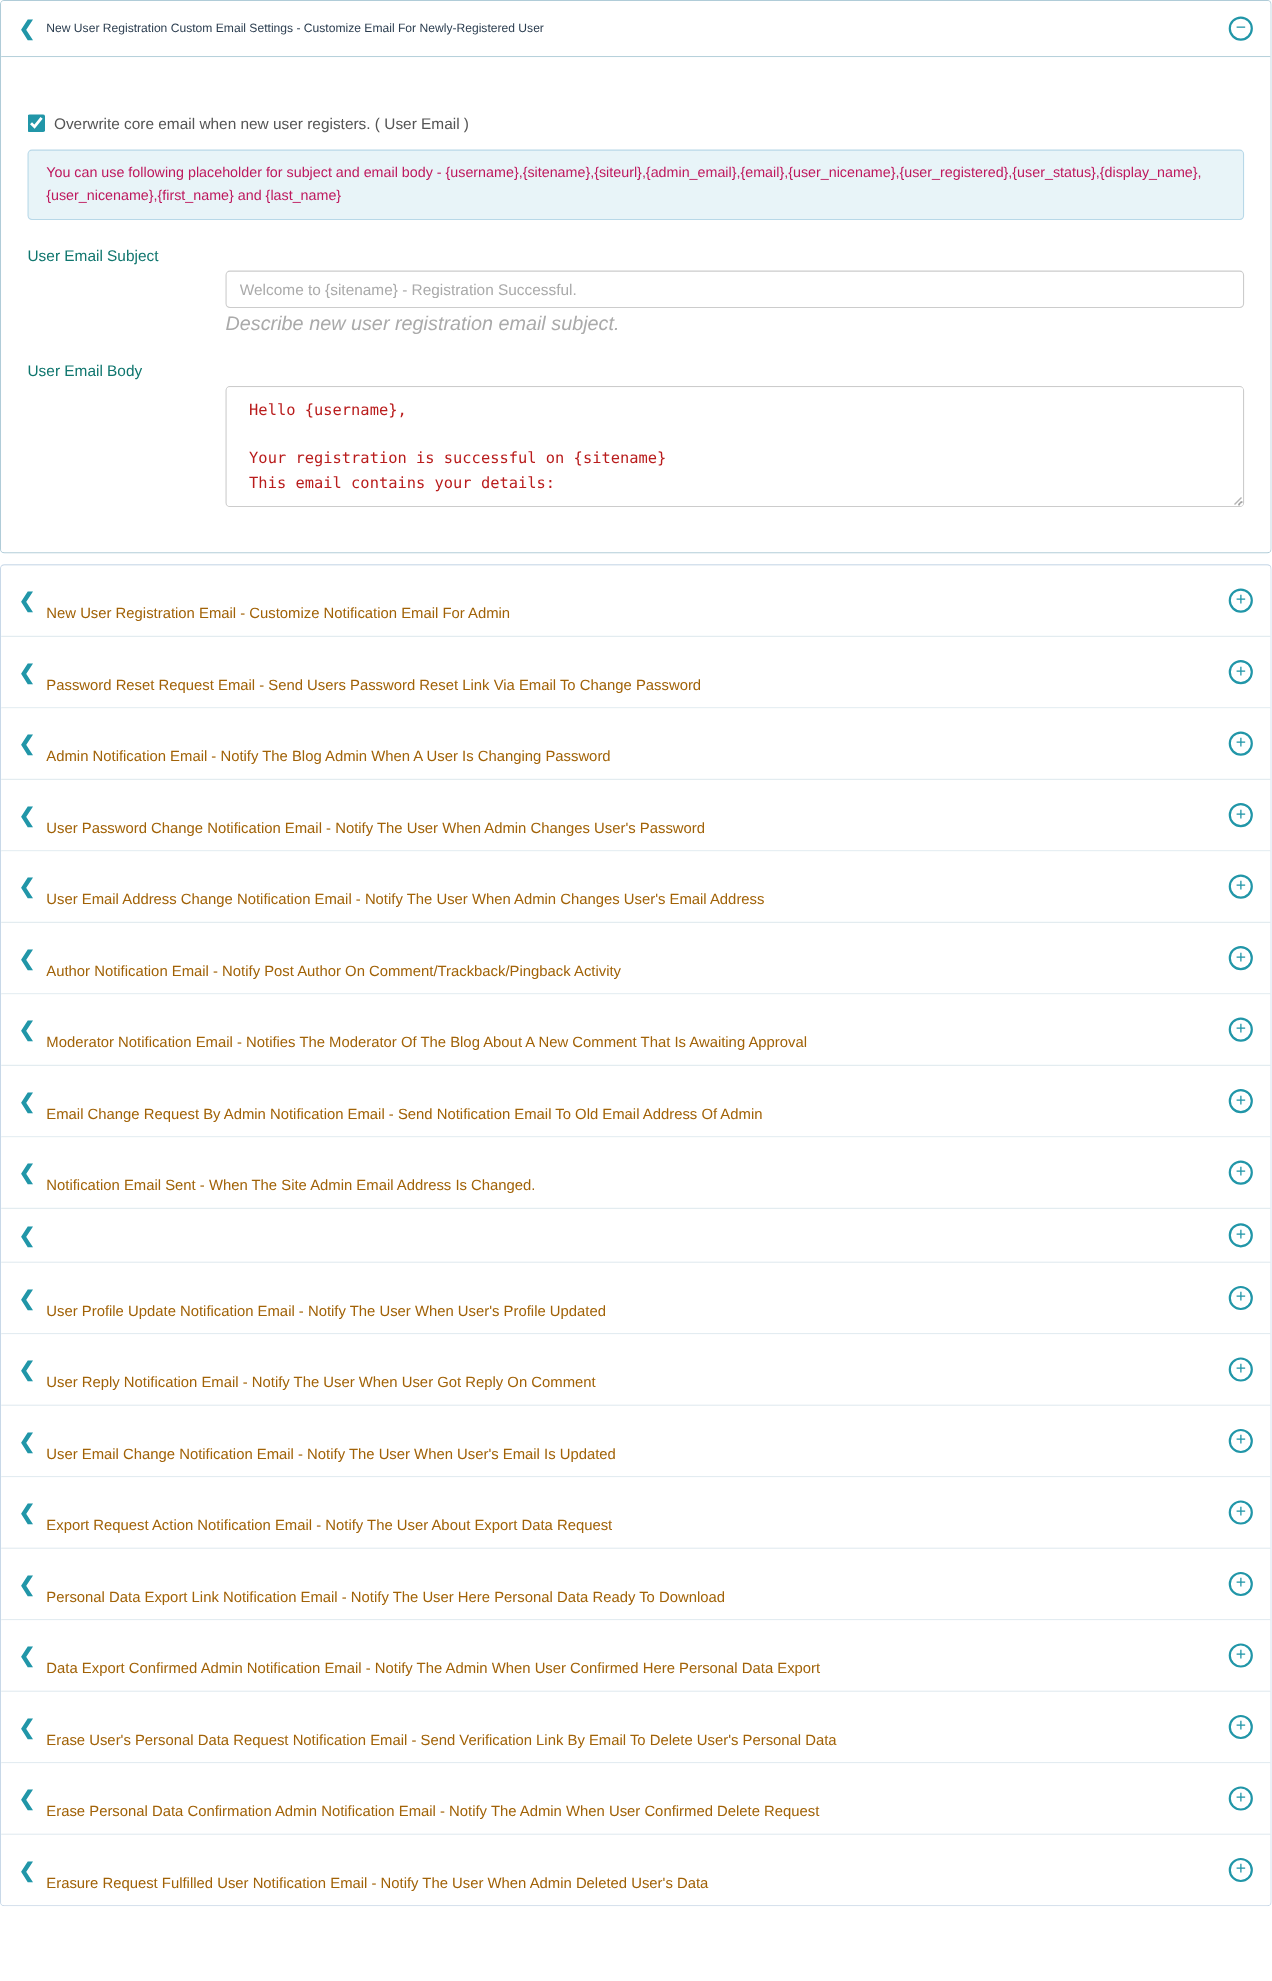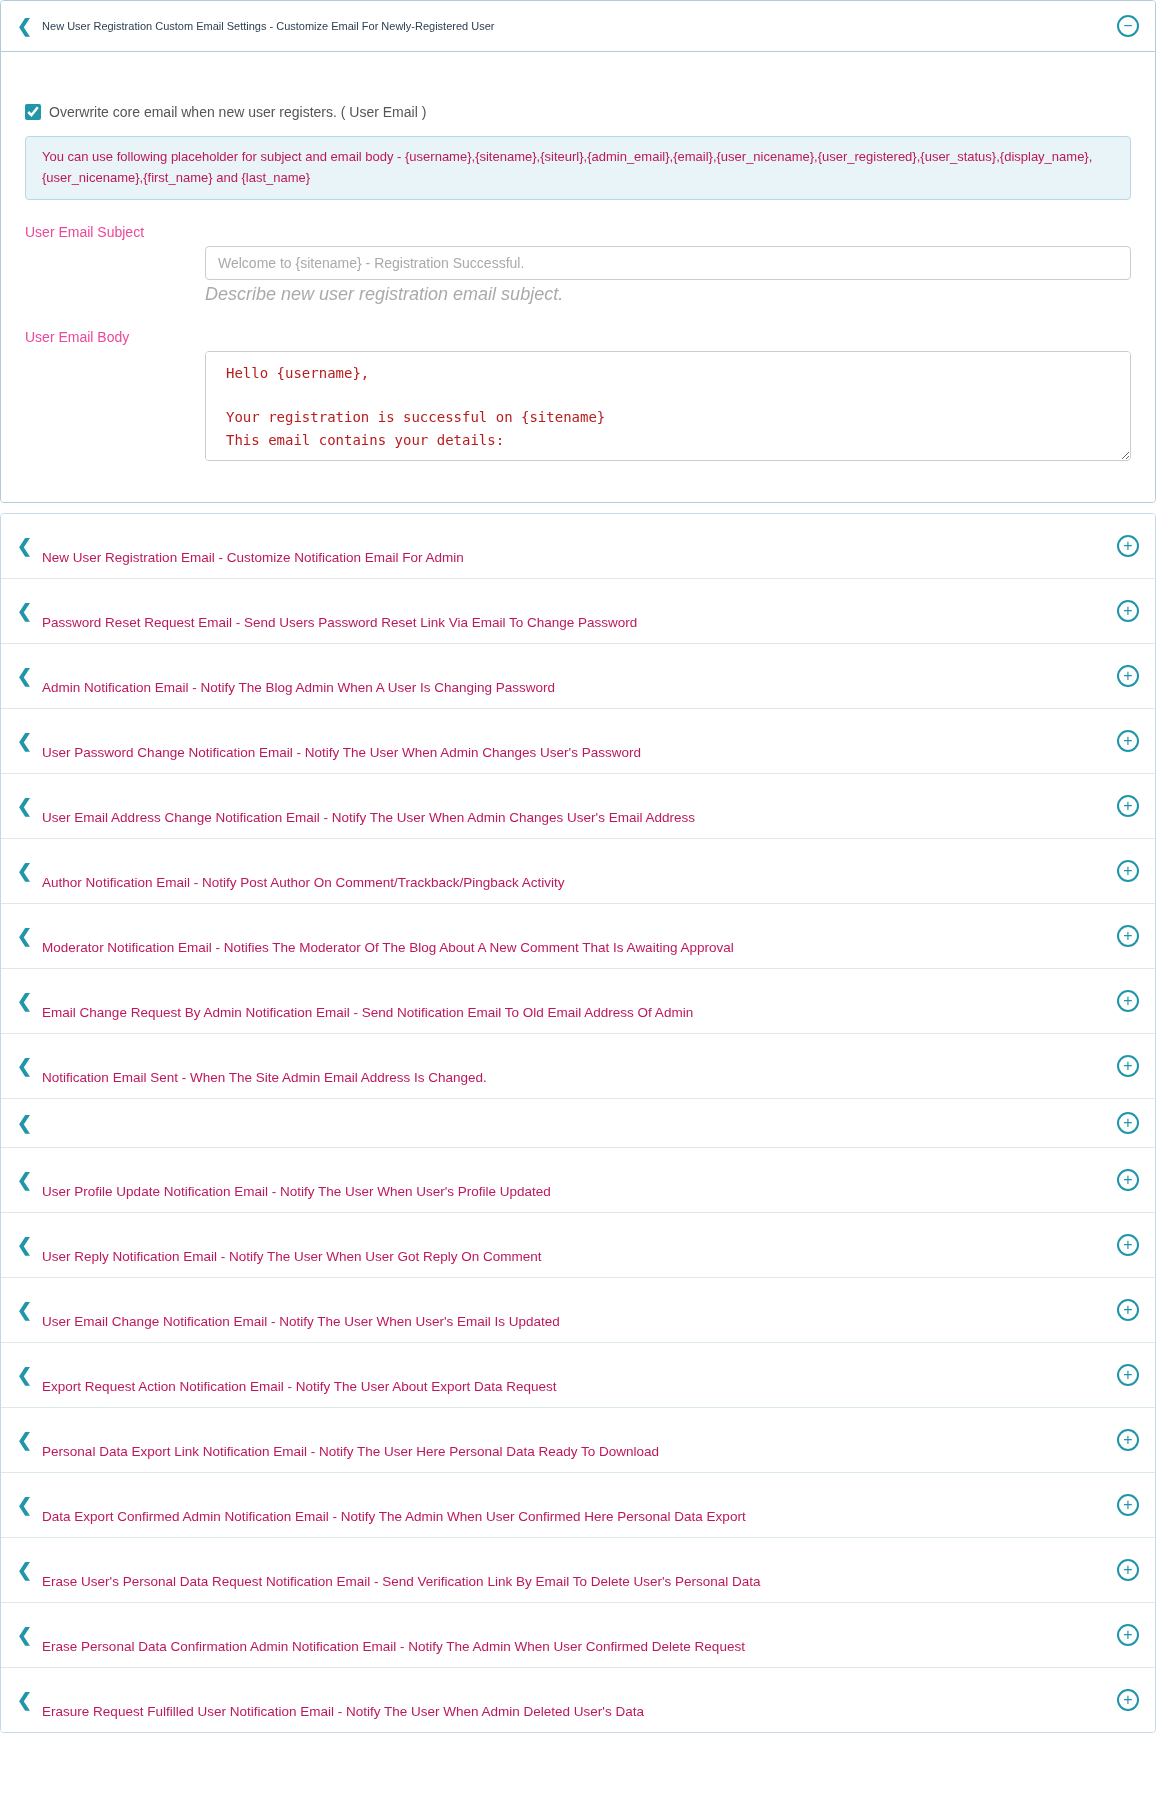--- a/index.html
+++ b/index.html
@@ -44,21 +44,21 @@
 
     .form-row {
       display: flex;
       align-items: flex-start;
       margin-bottom: 18px;
     }
 
     .form-label {
       width: 180px;
       font-size: 14px;
-      color: #ec4899;
+      color: #0f766e;
       padding-top: 6px;
       flex-shrink: 0;
     }
 
     .form-control-wrap {
       flex: 1;
       margin-top: 28px;
     }
 
     .checkbox-row {
@@ -166,21 +166,21 @@
     }
 
     .list-left {
       display: flex;
       align-items: center;
       gap: 10px;
     }
 
     .list-title {
       font-size: 13.5px;
-      color: #be185d;
+      color: #a16207;
       margin-top: 23px;
     }
   </style>
 </head>
 <body>
 
 <div class="main-wrapper">
 
   <div class="top-section">
     <div class="top-header">

